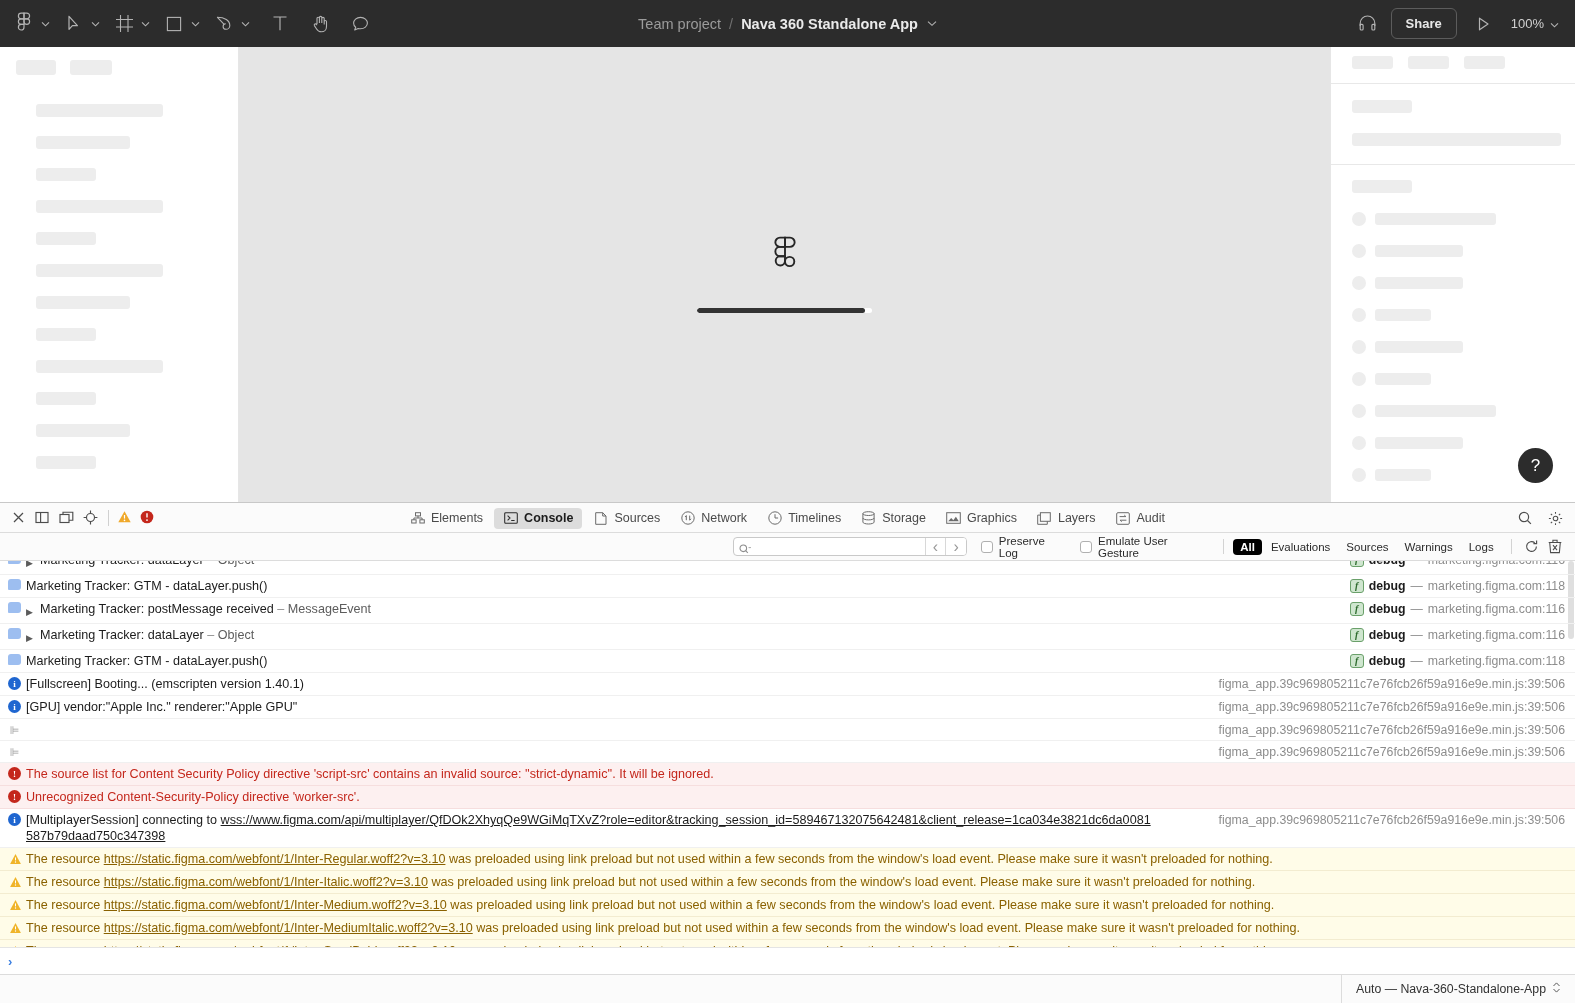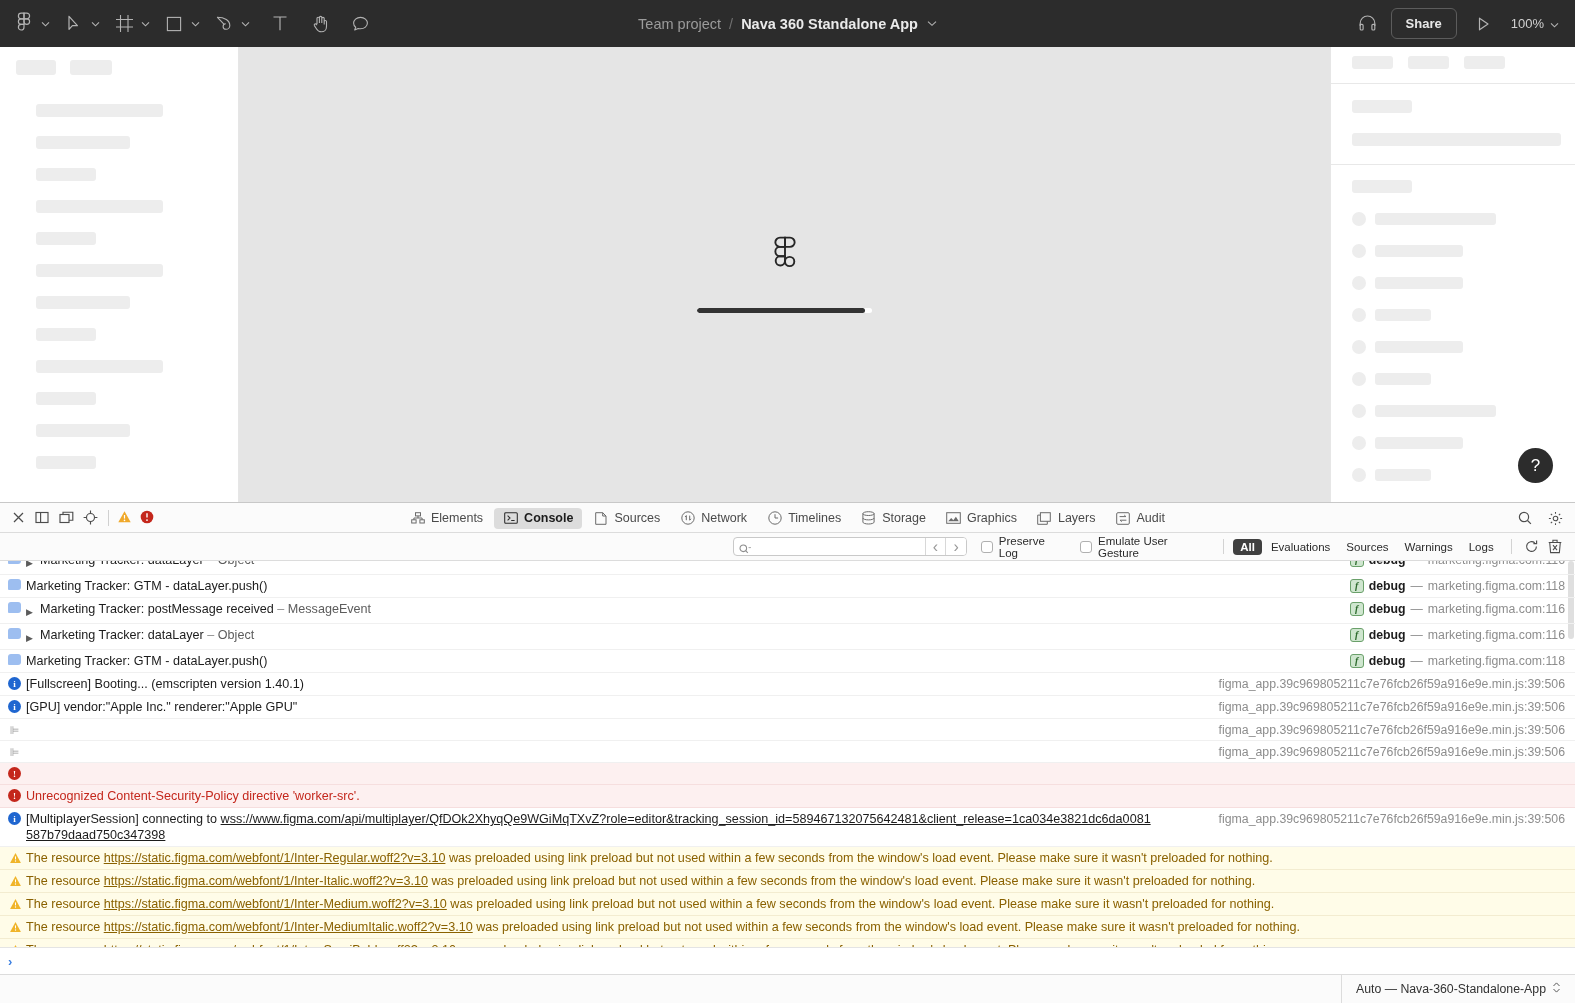--- a/index.html
+++ b/index.html
@@ -166,21 +166,21 @@
   }
   .chk-item { display:flex; align-items:center; gap:6px; font-size:11.5px; color:#2b2b2b; margin-left:14px; cursor:default;}
   .chk-box {
     width: 12px; height: 12px; border: 1px solid #b0b0b0; border-radius: 3px; background:#fff;
   }
   .fsep { width:1px; height:15px; background:#d3d3d3; margin: 0 9px 0 13px; }
   .filter-pill {
     font-size: 11.5px; color: #2b2b2b; padding: 2px 7px; border-radius: 4px; cursor: default;
     margin-right: 2px;
   }
-  .filter-pill[data-active="true"] { background: #404040; color:#fff; font-weight:600; }
+  .filter-pill[data-active="true"] { background: #000000; color:#fff; font-weight:600; }
 
   
   #console-body {
     position: absolute; left: 0; right: 0; top: 58px; bottom: 29px;
     overflow: hidden; background: #fff;
   }
   .log-row {
     position: relative;
     display: flex; align-items: flex-start;
     border-bottom: 1px solid #f0f0f0;
@@ -785,20 +785,21 @@
       <span class="log-gutter">
           <span class="ico-log">⊫</span>
         </span>
       <span class="log-src">figma_app.39c969805211c7e76fcb26f59a916e9e.min.js:39:506</span>
     </div>
 
     <div class="log-row" data-level="error">
       <span class="log-gutter">
           <span class="ico-err">!</span>
         </span>
+      <span class="log-msg">The source list for Content Security Policy directive 'script-src' contains an invalid source: ''strict-dynamic''. It will be ignored.</span>
       <span class="log-src"></span>
     </div>
 
     <div class="log-row" data-level="error">
       <span class="log-gutter">
           <span class="ico-err">!</span>
         </span>
       <span class="log-msg">Unrecognized Content-Security-Policy directive 'worker-src'.</span>
       <span class="log-src"></span>
     </div>

